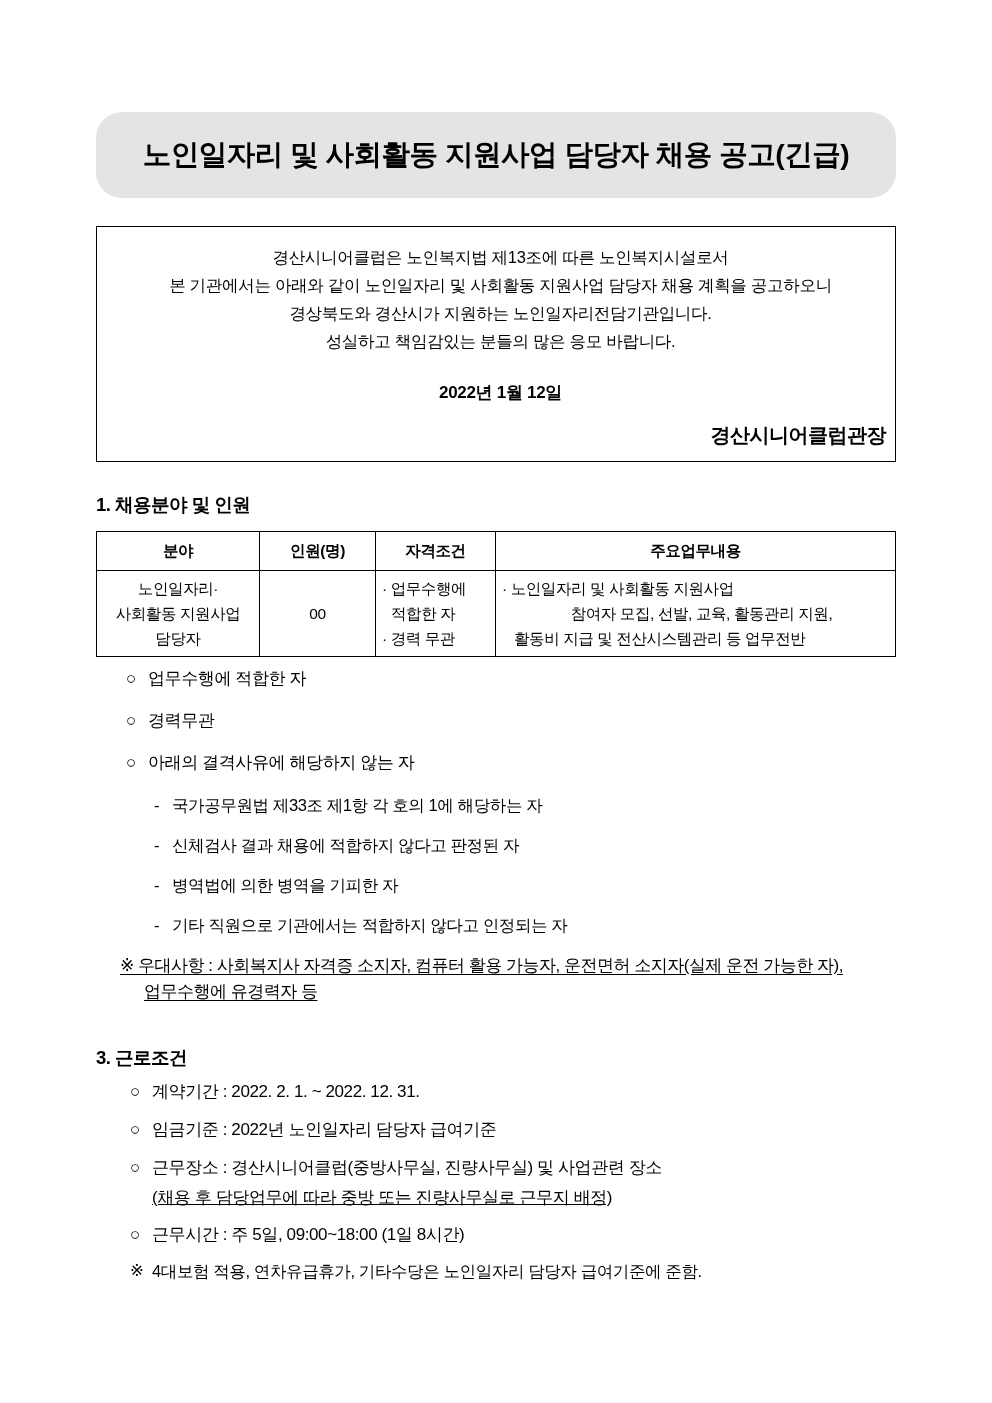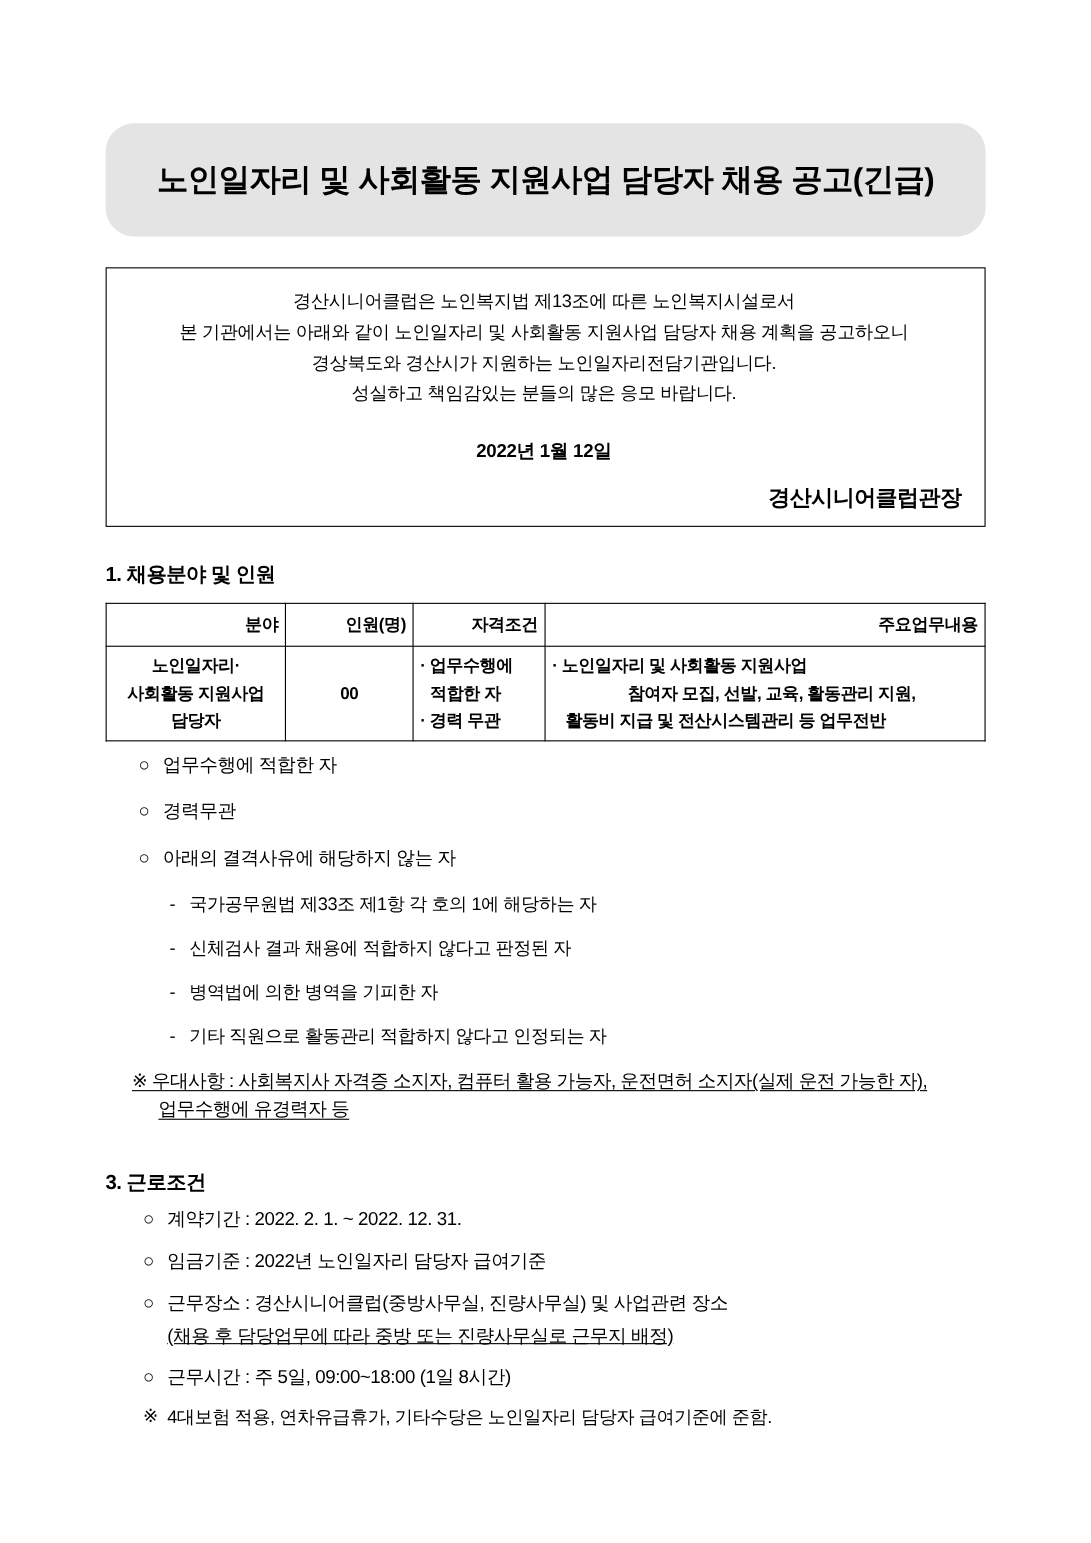--- a/index.html
+++ b/index.html
@@ -21,38 +21,38 @@
     box-sizing: border-box;
     padding: 0 96px;
     position: relative;
   }
 
   
   .title-banner {
     margin-top: 112px;
     background: #e4e4e4;
     border-radius: 26px;
-    height: 103px;
+    height: 86px;
     display: flex;
     align-items: center;
     justify-content: center;
     padding: 0 10px;
   }
   .title-text {
     font-size: 28.5px;
     font-weight: bold;
     letter-spacing: -0.5px;
     white-space: nowrap;
   }
 
   
   .intro-box {
     margin-top: 28px;
     border: 1.5px solid #000;
-    padding: 16px 17px 12px 14px;
+    padding: 16px 5px 12px 14px;
     box-sizing: border-box;
   }
   .intro-line {
     text-align: center;
     font-size: 16.5px;
     line-height: 28px;
     letter-spacing: -0.3px;
   }
   .intro-date {
     text-align: center;
@@ -87,24 +87,23 @@
     margin-top: 14px;
     width: 100%;
     border-collapse: collapse;
     table-layout: fixed;
   }
   table.jobs th, table.jobs td {
     border: 1.3px solid #000;
     font-size: 15.5px;
     letter-spacing: -0.4px;
     padding: 5px 6px;
-    font-weight: bold;
   }
   table.jobs th {
-    text-align: right;
+    text-align: center;
     font-weight: bold;
     height: 28px;
   }
   table.jobs td {
     vertical-align: middle;
     line-height: 25px;
   }
   td.c-field { text-align: center; width: 163px; }
   td.c-count { text-align: center; width: 116px; }
   td.c-qual  { text-align: left; width: 120px; padding-left: 10px; }
@@ -251,21 +250,21 @@
     <div class="li sub">
       <span class="bullet">-</span>
       <span>신체검사 결과 채용에 적합하지 않다고 판정된 자</span>
     </div>
     <div class="li sub">
       <span class="bullet">-</span>
       <span>병역법에 의한 병역을 기피한 자</span>
     </div>
     <div class="li sub">
       <span class="bullet">-</span>
-      <span>기타 직원으로 활동관리 적합하지 않다고 인정되는 자</span>
+      <span>기타 직원으로 기관에서는 적합하지 않다고 인정되는 자</span>
     </div>
   </div>
 
   <div class="note">
     <div class="u">※ 우대사항 : 사회복지사 자격증 소지자, 컴퓨터 활용 가능자, 운전면허 소지자(실제 운전 가능한 자),</div>
     <div class="u" style="margin-left:24px;">업무수행에 유경력자 등</div>
   </div>
 
   <div class="section-heading s3">3. 근로조건</div>
 

